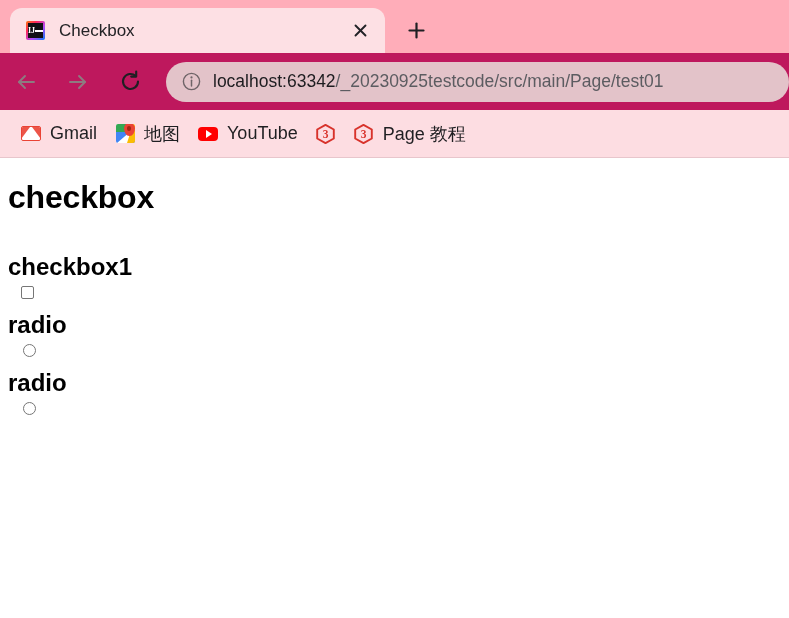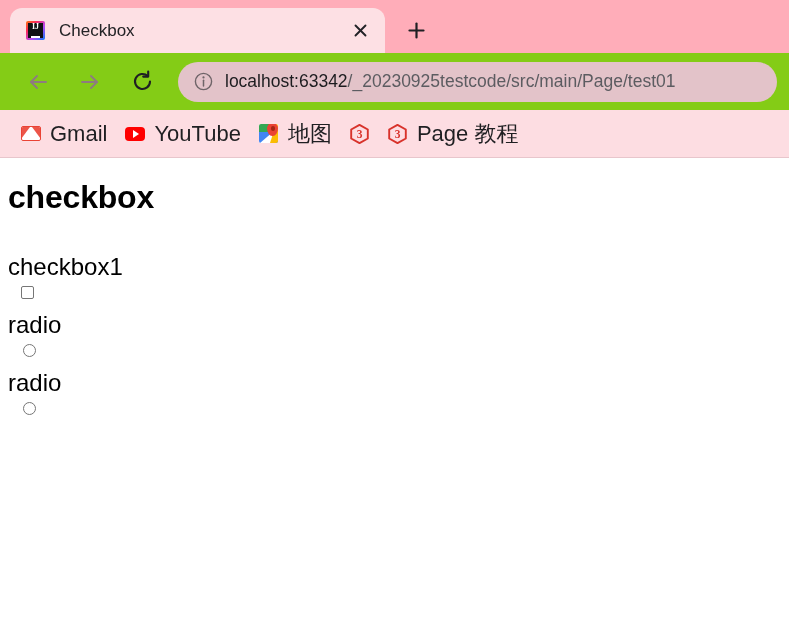--- a/index.html
+++ b/index.html
@@ -52,21 +52,20 @@
     background: linear-gradient(135deg, #f97a12 0%, #fe2857 28%, #b74af7 62%, #087cfa 100%);
     padding: 2px;
   }
   .tab-favicon .ij-inner {
     width: 100%;
     height: 100%;
     background: #101014;
     display: flex;
     align-items: center;
     justify-content: space-between;
-    flex-direction: column;
   }
   .tab-favicon .ij-text {
     color: #ffffff;
     font-size: 8px;
     line-height: 8px;
     font-family: "Liberation Serif", serif;
     letter-spacing: 0px;
     font-weight: bold;
   }
   .tab-favicon .ij-bar {
@@ -106,24 +105,24 @@
     display: flex;
     align-items: center;
     justify-content: center;
     border-radius: 50%;
     flex: 0 0 34px;
   }
 
   
   .toolbar {
     height: 57px;
-    background: #84cc16;
-    display: flex;
-    align-items: center;
-    padding: 0 12px;
+    background: #be185d;
+    display: flex;
+    align-items: center;
+    padding: 0 0;
   }
 
   .nav-btn {
     width: 40px;
     height: 40px;
     display: flex;
     align-items: center;
     justify-content: center;
     border-radius: 50%;
     flex: 0 0 40px;
@@ -187,21 +186,21 @@
     width: 20px;
     height: 20px;
     flex: 0 0 20px;
     display: flex;
     align-items: center;
     justify-content: center;
     position: relative;
   }
 
   .bm-label {
-    font-size: 22px;
+    font-size: 18px;
     color: #1f1f22;
     margin-left: 9px;
     font-family: "Liberation Sans", sans-serif;
   }
 
   
   .gmail-ico {
     width: 20px; height: 15px;
     background: #ffffff;
     border: 1.6px solid #ea4335;
@@ -289,20 +288,21 @@
   .form-list { margin-top: 36px; padding-left: 8px; }
 
   .form-row { margin: 0; }
 
   .form-label {
     display: block;
     font-size: 24px;
     color: #000000;
     line-height: 29px;
     font-family: "Liberation Sans", sans-serif;
+    font-weight: bold;
   }
 
   .box {
     width: 13px;
     height: 13px;
     border: 1px solid #767676;
     background: #ffffff;
     border-radius: 2px;
     display: block;
     margin: 5px 0 11px 13px;
@@ -386,64 +386,64 @@
 
   </div>
 
   <div class="bookmarks">
 
     <div class="bookmark">
       <span class="bm-icon">
           <span class="gmail-ico"></span>
         </span>
       <span class="bm-label">Gmail</span>
-    </div>
-
-    <div class="bookmark">
-      <span class="bm-icon">
-          <span class="yt-ico">
-            <span class="tri"></span>
-          </span>
-        </span>
-      <span class="bm-label">YouTube</span>
     </div>
 
     <div class="bookmark">
       <span class="bm-icon">
         <span class="maps-ico">
           <span class="g-green"></span>
           <span class="g-blue"></span>
           <span class="g-road"></span>
           <span class="g-yellow"></span>
           <span class="g-pin"></span>
         </span>
       </span>
       <span class="bm-label">地图</span>
     </div>
 
     <div class="bookmark">
       <span class="bm-icon">
-        <span class="w3-ico">
-          <svg width="19" height="20" viewBox="0 0 19 20" aria-hidden="true">
-            <polygon points="9.5,0.9 17.8,5.5 17.8,14.5 9.5,19.1 1.2,14.5 1.2,5.5" fill="none" stroke="#d8322b" stroke-width="1.9" stroke-linejoin="round"></polygon>
-            <text x="9.5" y="14.3" font-family="Liberation Serif, serif" font-size="11.5" fill="#d8322b" text-anchor="middle" font-weight="bold">3</text>
-          </svg>
-        </span>
-      </span>
+          <span class="yt-ico">
+            <span class="tri"></span>
+          </span>
+        </span>
+      <span class="bm-label">YouTube</span>
     </div>
 
     <div class="bookmark">
       <span class="bm-icon">
         <span class="w3-ico">
           <svg width="19" height="20" viewBox="0 0 19 20" aria-hidden="true">
             <polygon points="9.5,0.9 17.8,5.5 17.8,14.5 9.5,19.1 1.2,14.5 1.2,5.5" fill="none" stroke="#d8322b" stroke-width="1.9" stroke-linejoin="round"></polygon>
             <text x="9.5" y="14.3" font-family="Liberation Serif, serif" font-size="11.5" fill="#d8322b" text-anchor="middle" font-weight="bold">3</text>
           </svg>
         </span>
       </span>
+    </div>
+
+    <div class="bookmark">
+      <span class="bm-icon">
+        <span class="w3-ico">
+          <svg width="19" height="20" viewBox="0 0 19 20" aria-hidden="true">
+            <polygon points="9.5,0.9 17.8,5.5 17.8,14.5 9.5,19.1 1.2,14.5 1.2,5.5" fill="none" stroke="#d8322b" stroke-width="1.9" stroke-linejoin="round"></polygon>
+            <text x="9.5" y="14.3" font-family="Liberation Serif, serif" font-size="11.5" fill="#d8322b" text-anchor="middle" font-weight="bold">3</text>
+          </svg>
+        </span>
+      </span>
       <span class="bm-label">Page 教程</span>
     </div>
 
   </div>
 
   <div class="page">
 
     <h1 class="page-h1">checkbox</h1>
 
     <div class="form-list">

